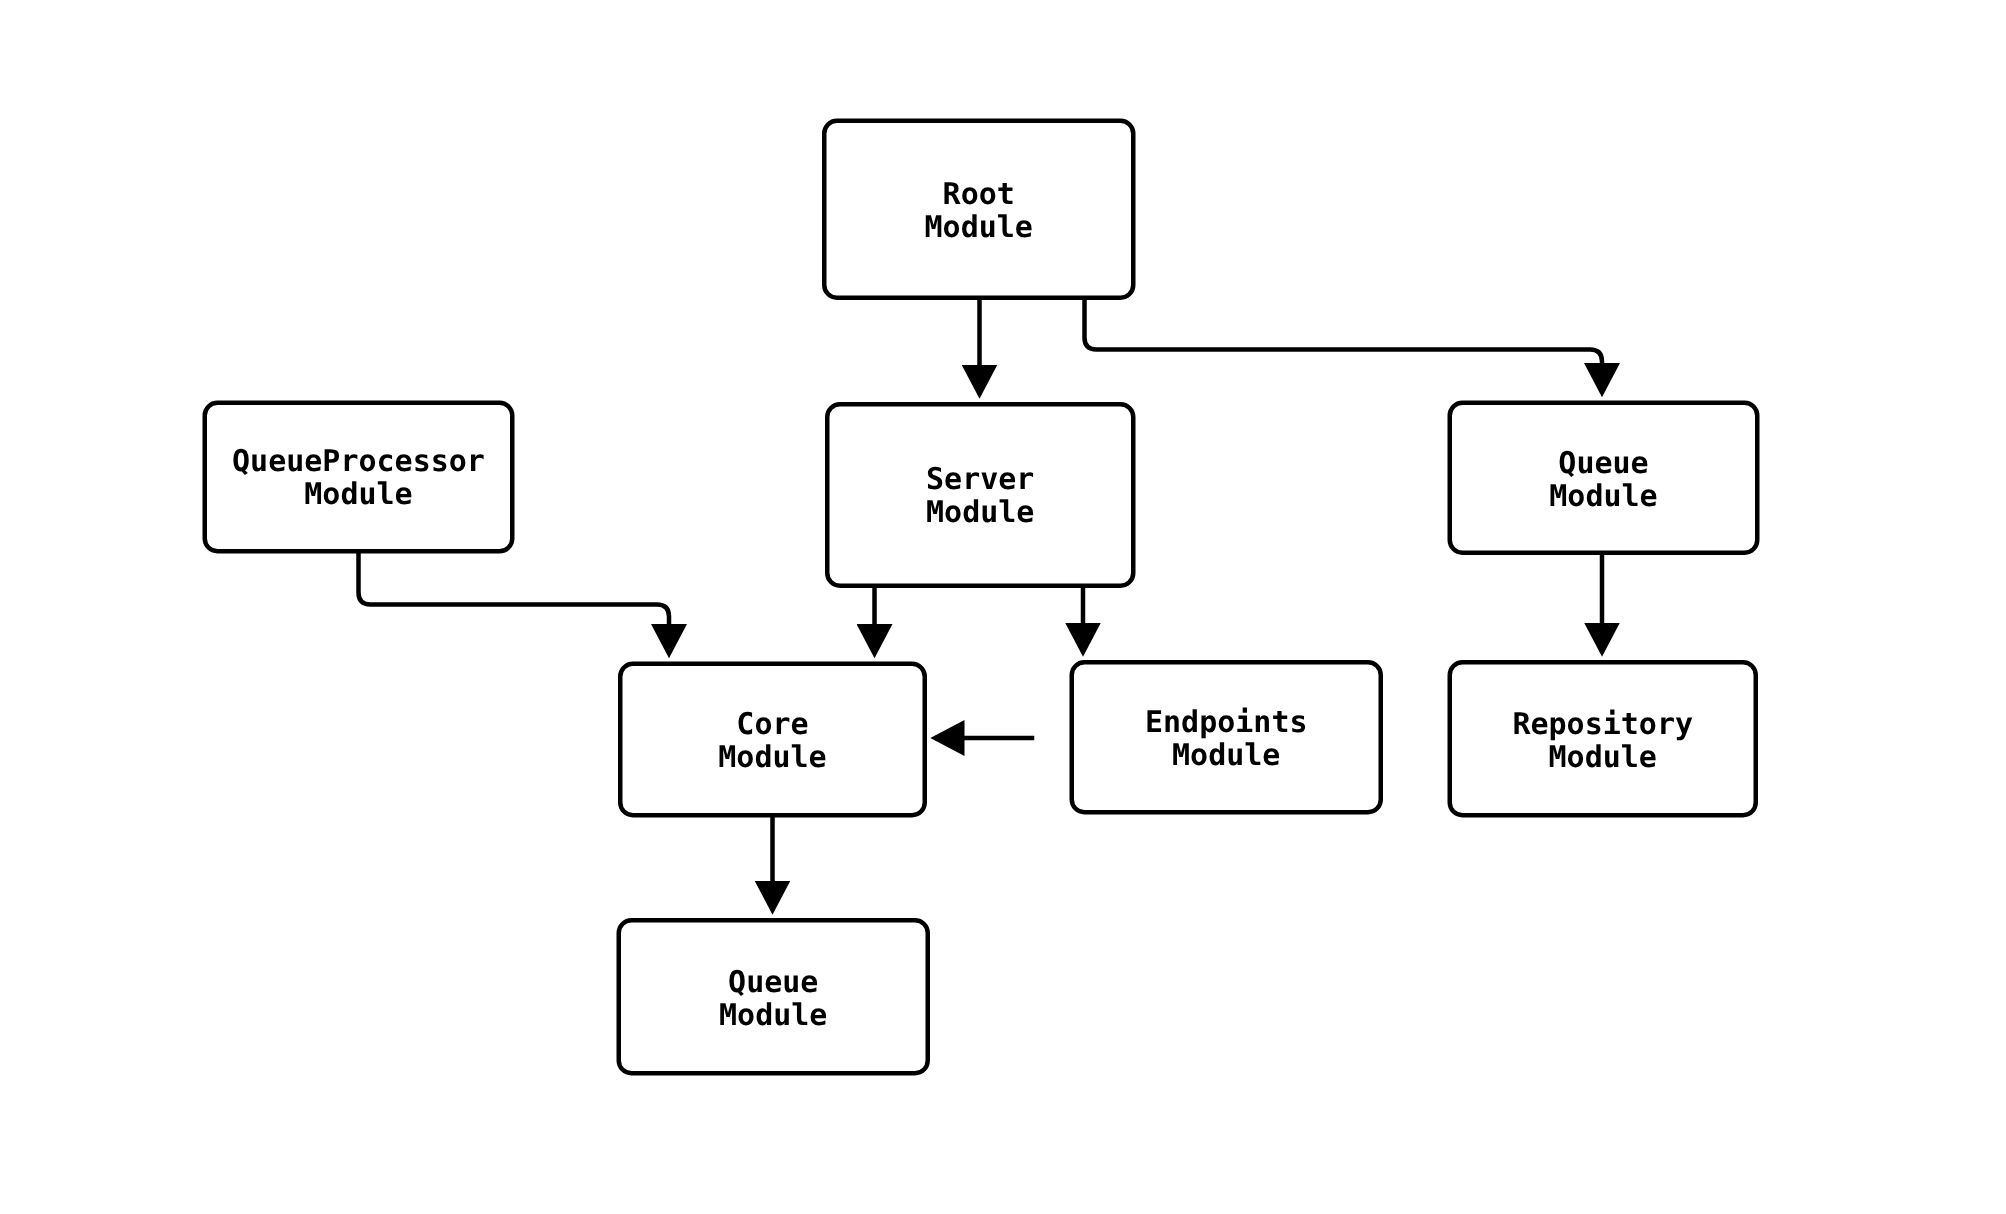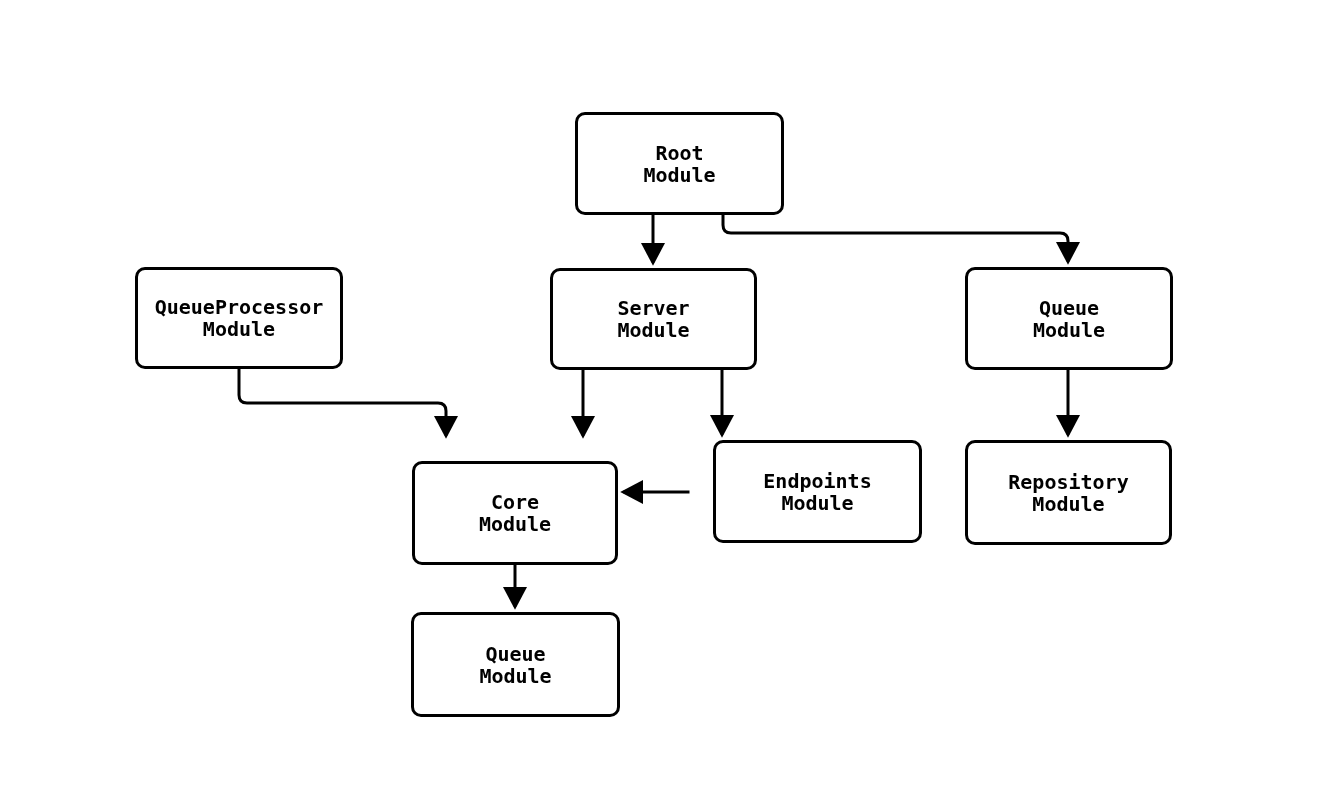--- a/index.html
+++ b/index.html
@@ -62,37 +62,37 @@
         <path class="edge" d="M653,197 L653,261" marker-end="url(#arrowhead)"></path>
         <path class="edge" d="M723,197 L723,225 Q723,233 731,233 L1060,233 Q1068,233 1068,241 L1068,260" marker-end="url(#arrowhead)"></path>
         <path class="edge" d="M239,369 L239,395 Q239,403 247,403 L438,403 Q446,403 446,411 L446,434" marker-end="url(#arrowhead)"></path>
         <path class="edge" d="M583,370 L583,434" marker-end="url(#arrowhead)"></path>
         <path class="edge" d="M722,370 L722,433" marker-end="url(#arrowhead)"></path>
         <path class="edge" d="M688,492 L625,492" marker-end="url(#arrowhead)"></path>
         <path class="edge" d="M1068,370 L1068,433" marker-end="url(#arrowhead)"></path>
         <path class="edge" d="M515,545 L515,605" marker-end="url(#arrowhead)"></path>
       </g>
   </svg>
-<div class="node" style="left: 548px; top: 112px; width: 209px; height: 103px; margin-left: 27px;">
+<div class="node" style="left: 548px; top: 79px; width: 209px; height: 121px;">
       <div class="node-label">Root
 Module</div>
     </div>
     <div class="node" style="left: 135px; top: 267px; width: 208px; height: 102px;">
       <div class="node-label">QueueProcessor
 Module</div>
     </div>
-    <div class="node" style="left: 550px; top: 268px; width: 207px; height: 102px;">
+    <div class="node" style="left: 550px; top: 268px; width: 207px; height: 124px;">
       <div class="node-label">Server
 Module</div>
     </div>
     <div class="node" style="left: 965px; top: 267px; width: 208px; height: 103px;">
       <div class="node-label">Queue
 Module</div>
     </div>
-    <div class="node" style="left: 412px; top: 441px; width: 206px; height: 104px; margin-top: 20px;">
+    <div class="node" style="left: 412px; top: 441px; width: 206px; height: 104px;">
       <div class="node-label">Core
 Module</div>
     </div>
     <div class="node" style="left: 713px; top: 440px; width: 209px; height: 103px;">
       <div class="node-label">Endpoints
 Module</div>
     </div>
     <div class="node" style="left: 965px; top: 440px; width: 207px; height: 105px;">
       <div class="node-label">Repository
 Module</div>

